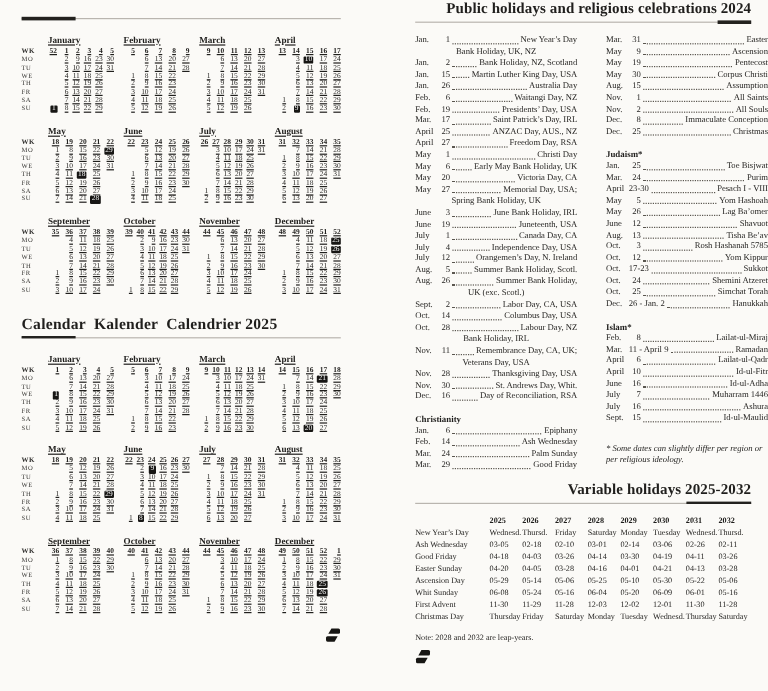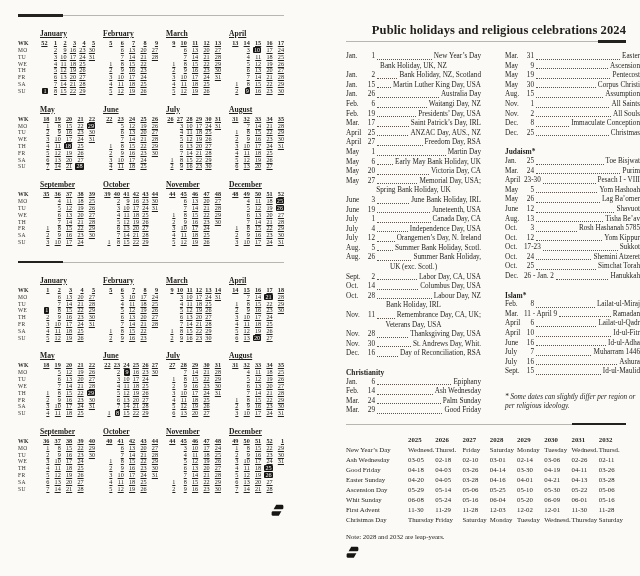--- a/index.html
+++ b/index.html
@@ -3,21 +3,21 @@
 <meta charset="utf-8">
 <style>
   html,body{margin:0;padding:0;}
   body{
     width:640px;height:576px;position:relative;overflow:hidden;
     background:#fbfaf7;color:#201f1d;
     font-family:"Liberation Serif","DejaVu Serif",serif;
   }
   
   .page-left{position:absolute;left:18px;top:12px;width:266px;}
-  .page-right{position:absolute;left:346px;top:23px;width:280px;}
+  .page-right{position:absolute;left:346px;top:0;width:280px;}
 
   
   .cal-title{font-size:13px;font-weight:bold;letter-spacing:.2px;white-space:pre;}
   .right-title{font-size:12.5px;font-weight:bold;text-align:right;letter-spacing:.1px;white-space:pre;}
   .title-rule{position:relative;border-top:1px solid #b9b5af;margin-top:3px;height:3px;}
   .title-rule .thick{position:absolute;top:-2px;height:2.5px;background:#23221f;}
   .thick-l{left:0;width:45px;}
   .thick-r{right:0;}
 
   
@@ -669,20 +669,21 @@
               <div class="dc">17</div>
               <div class="dc">24</div>
               <div class="dc">31</div>
             </div>
           </div>
         </div>
       </div>
   </div>
 
   <div class="cal-block">
+    <div class="cal-title">Calendar  Kalender  Calendrier 2025</div>
     <div class="title-rule">
       <div class="thick thick-l"></div>
     </div>
     <div id="cal-1-quarters">
         <div class="quarter">
           <div class="qlabels">
             <div class="mspace"></div>
             <div class="lab-wk">WK</div>
             <div class="lab-d">MO</div>
             <div class="lab-d">TU</div>
@@ -1349,21 +1350,21 @@
         <div class="hrow">
           <span class="hm">April</span>
           <span class="hd">27</span>
           <span class="lead"></span>
           <span class="hn">Freedom Day, RSA</span>
         </div>
         <div class="hrow">
           <span class="hm">May</span>
           <span class="hd">1</span>
           <span class="lead"></span>
-          <span class="hn">Martin Day</span>
+          <span class="hn">Christi Day</span>
         </div>
         <div class="hrow">
           <span class="hm">May</span>
           <span class="hd">6</span>
           <span class="lead"></span>
           <span class="hn">Early May Bank Holiday, UK</span>
         </div>
         <div class="hrow">
           <span class="hm">May</span>
           <span class="hd">20</span>
@@ -1679,20 +1680,21 @@
           <span class="hm">Sept.</span>
           <span class="hd">15</span>
           <span class="lead"></span>
           <span class="hn">Id-ul-Maulid</span>
         </div>
         <div class="hfoot">* Some dates can slightly differ per region or per religious ideology.</div>
       </div>
   </div>
 
   <div class="var-section">
+    <div class="right-title">Variable holidays 2025-2032</div>
     <div class="title-rule">
       <div class="thick thick-r" style="width:54px"></div>
     </div>
     <div class="var-table" id="var-table">
         <div class="vc"></div>
         <div class="vc vh">2025</div>
         <div class="vc vh">2026</div>
         <div class="vc vh">2027</div>
         <div class="vc vh">2028</div>
         <div class="vc vh">2029</div>

